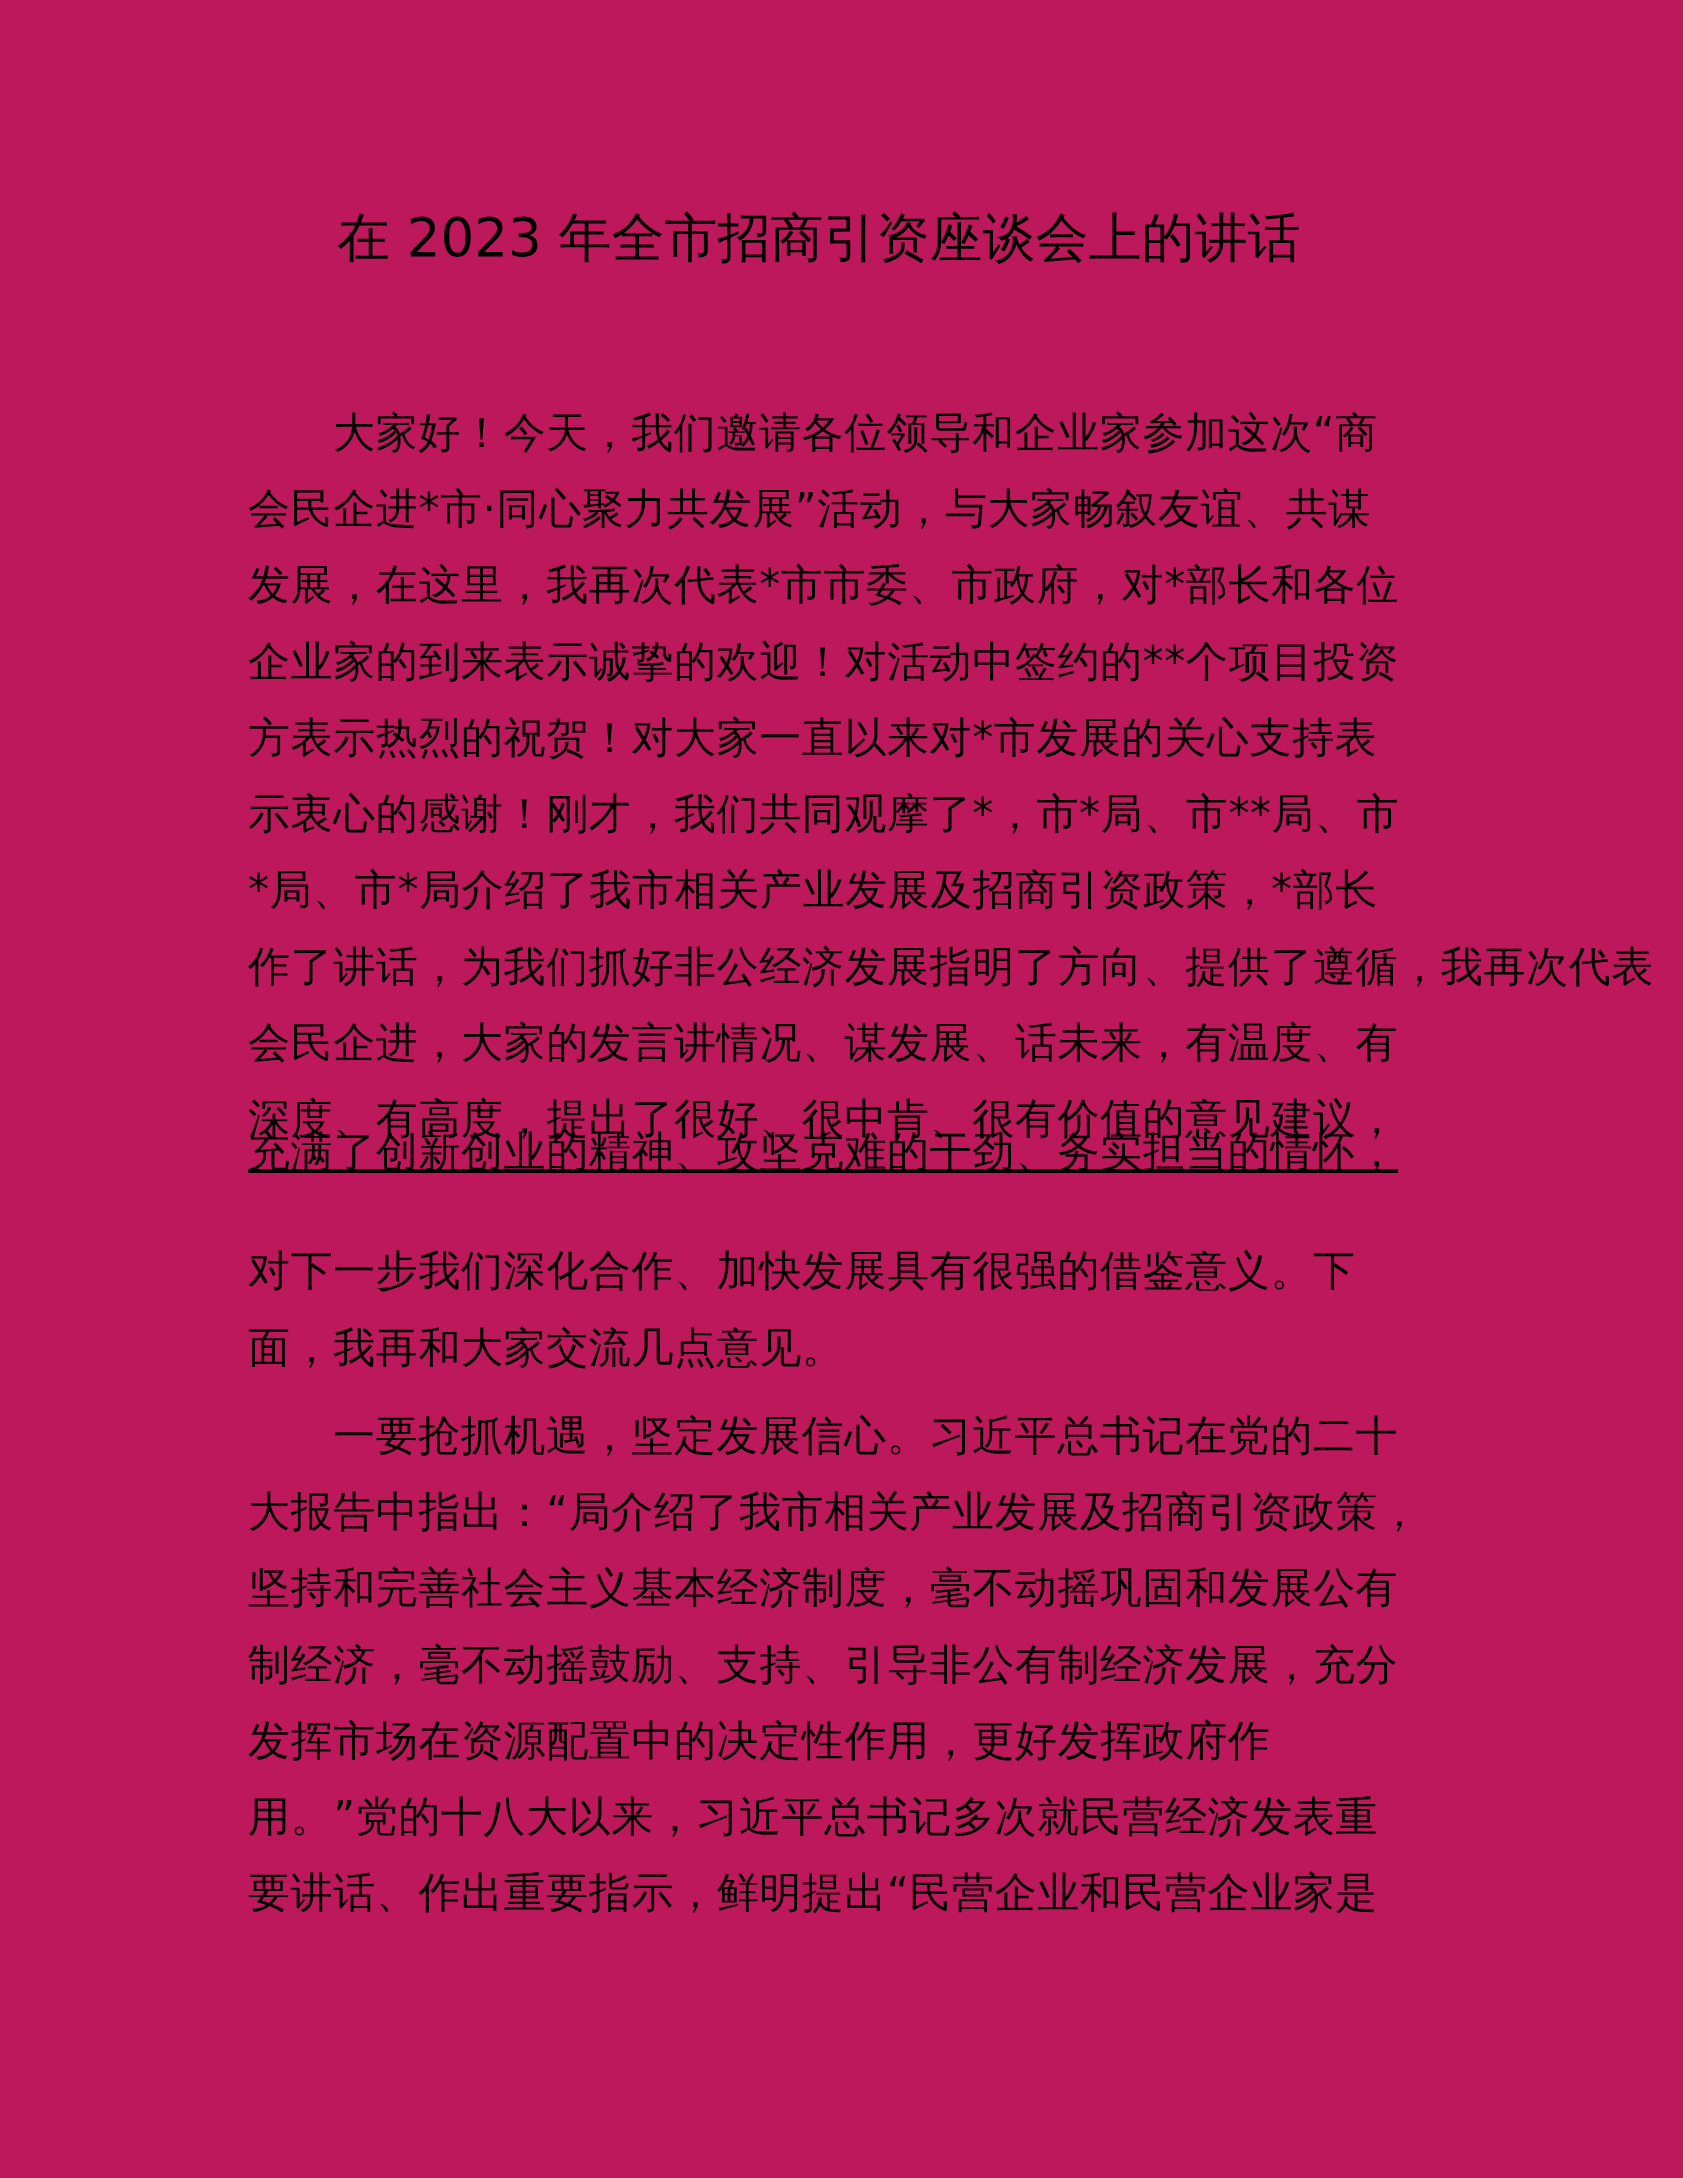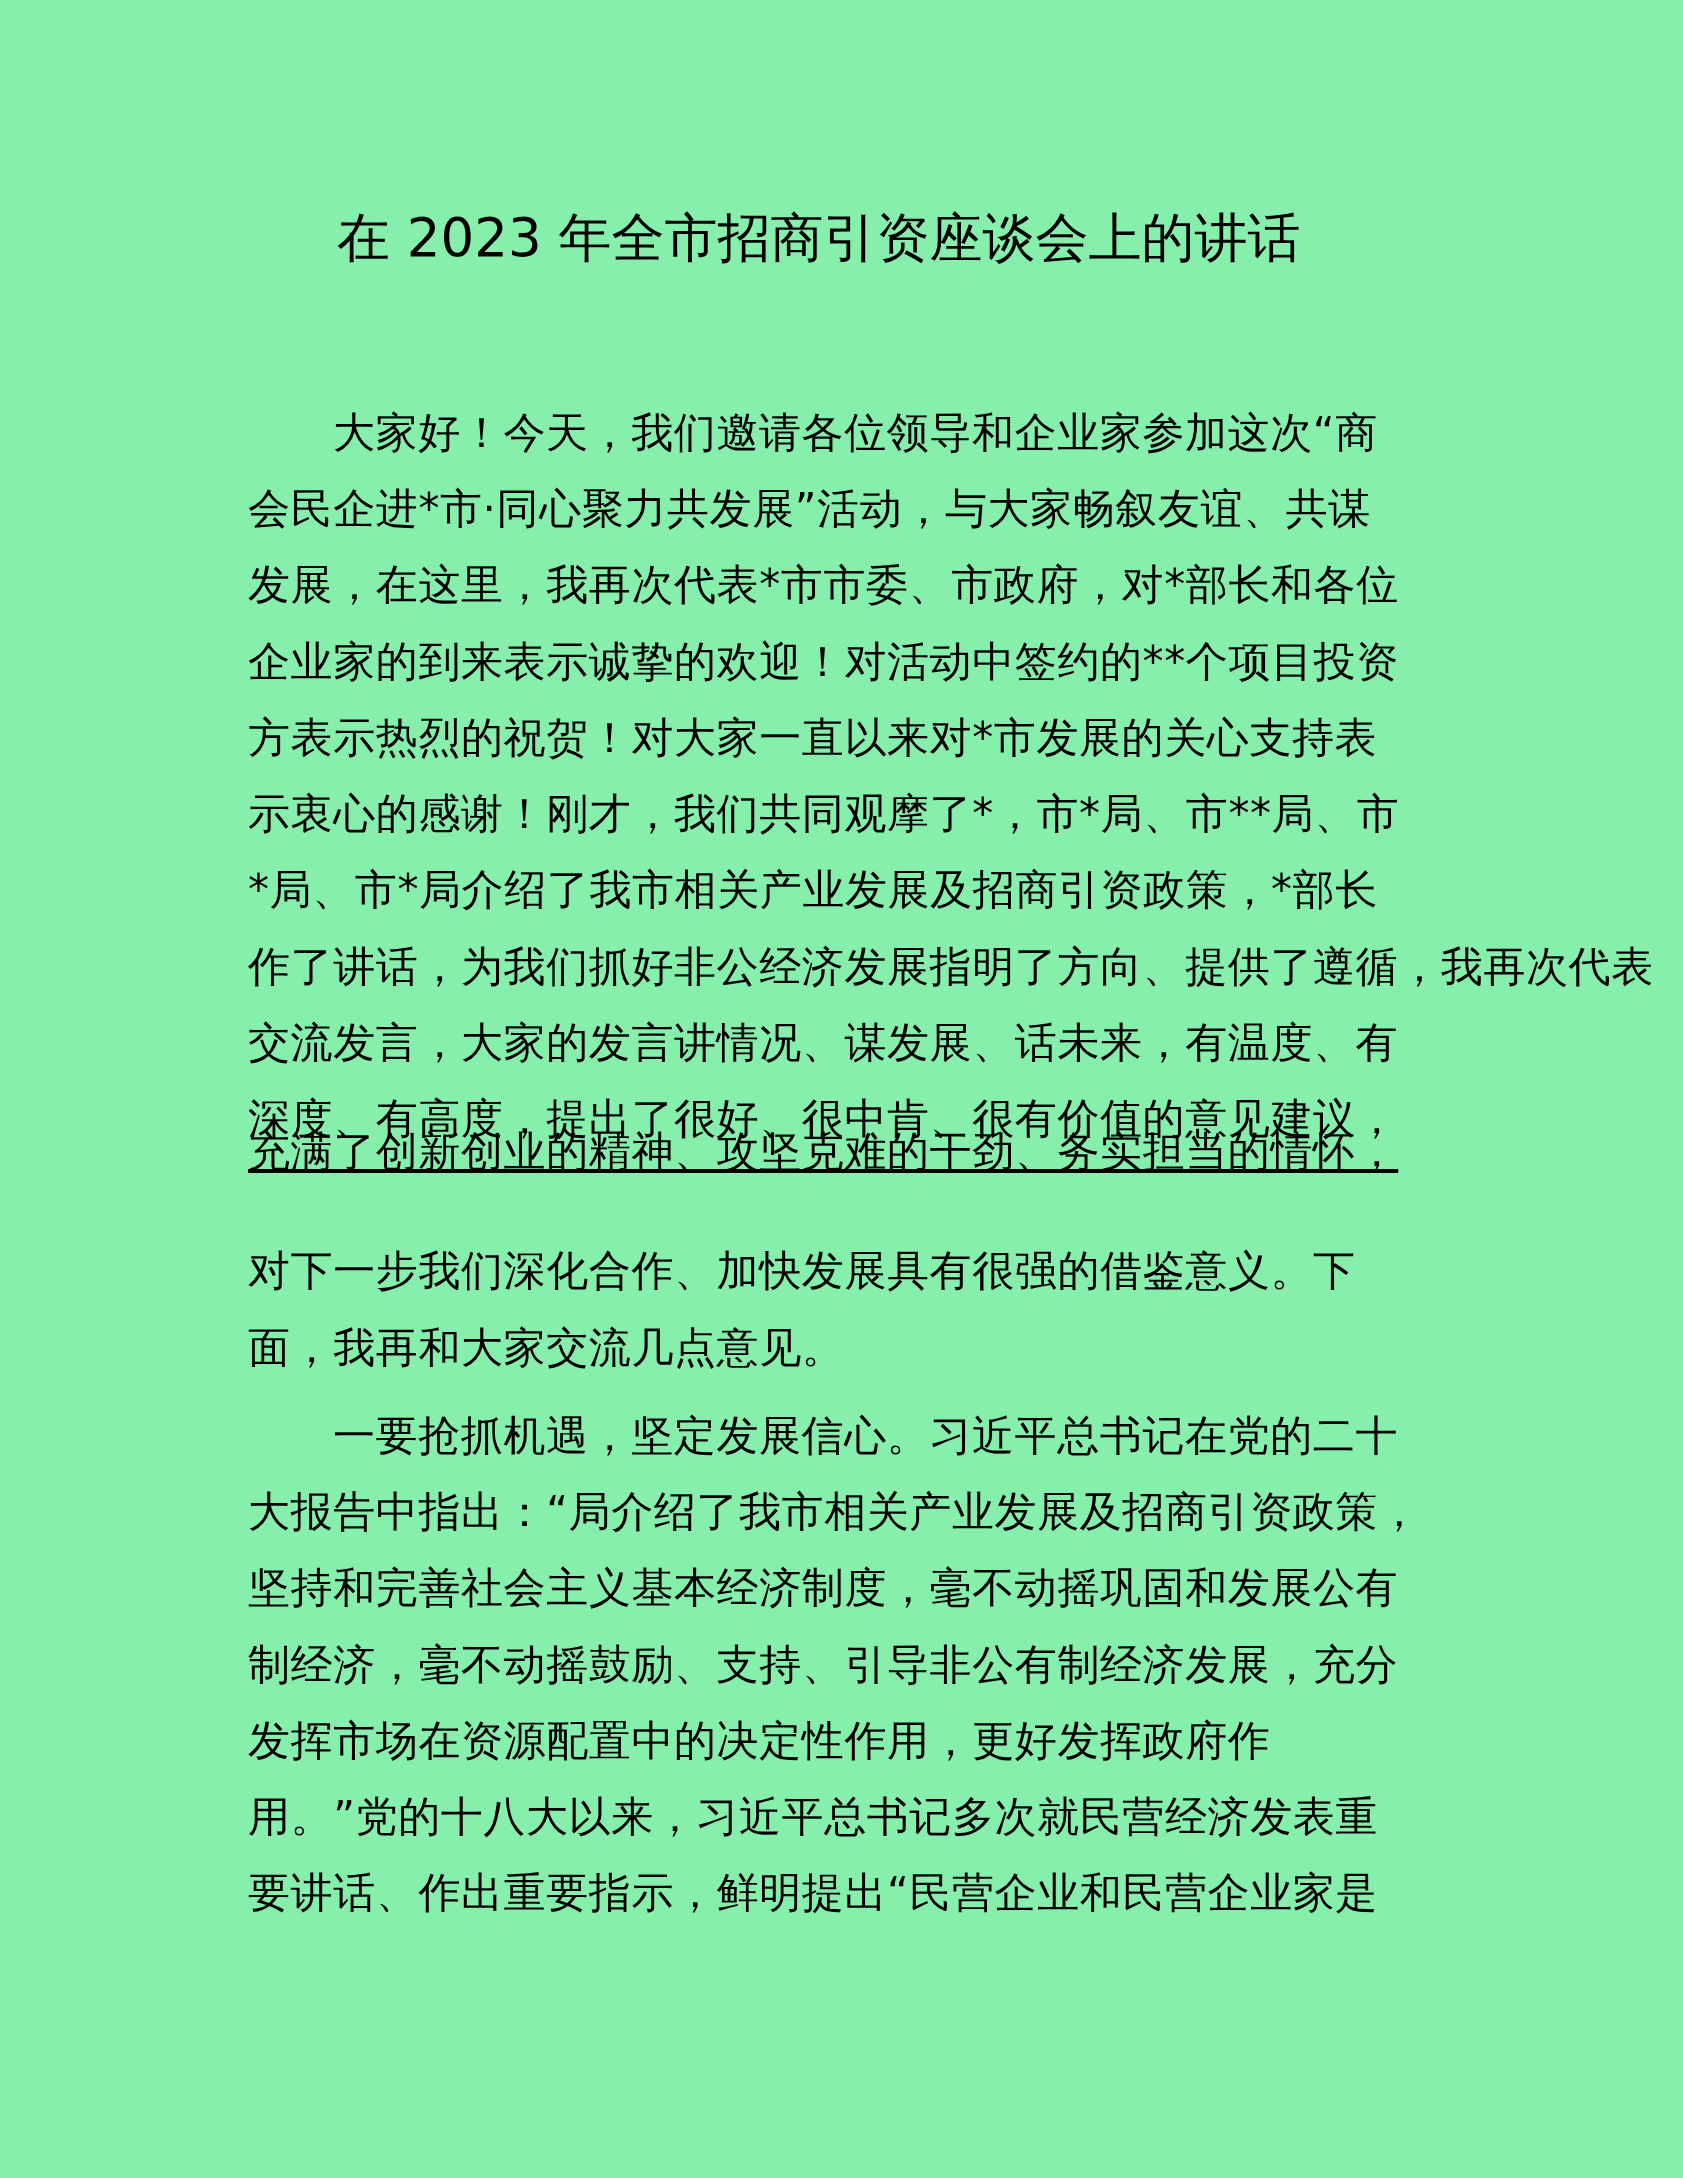--- a/index.html
+++ b/index.html
@@ -13,21 +13,21 @@
       position: relative;
       overflow: hidden;
       font-family: "DejaVu Sans", "Liberation Sans", sans-serif;
       color: #000000;
     }
     .page {
       position: absolute;
       left: 0; top: 0;
       width: 1683px;
       height: 2178px;
-      background: #86efac;
+      background: #be185d;
     }
     .title {
       position: absolute;
       left: 337px;
       top: 198px;
       font-size: 53px;
       line-height: 79px;
       white-space: nowrap;
       letter-spacing: 0px;
       margin: 0;
@@ -52,21 +52,21 @@
 
   <div>
     <div class="line indent" style="top:403px;">大家好！今天，我们邀请各位领导和企业家参加这次“商</div>
     <div class="line" style="top:479px;">会民企进*市·同心聚力共发展”活动，与大家畅叙友谊、共谋</div>
     <div class="line" style="top:555px;">发展，在这里，我再次代表*市市委、市政府，对*部长和各位</div>
     <div class="line" style="top:632px;">企业家的到来表示诚挚的欢迎！对活动中签约的**个项目投资</div>
     <div class="line" style="top:708px;">方表示热烈的祝贺！对大家一直以来对*市发展的关心支持表</div>
     <div class="line" style="top:784px;">示衷心的感谢！刚才，我们共同观摩了*，市*局、市**局、市</div>
     <div class="line" style="top:860px;">*局、市*局介绍了我市相关产业发展及招商引资政策，*部长</div>
     <div class="line" style="top:937px;">作了讲话，为我们抓好非公经济发展指明了方向、提供了遵循，我再次代表</div>
-    <div class="line" style="top:1013px;">交流发言，大家的发言讲情况、谋发展、话未来，有温度、有</div>
+    <div class="line" style="top:1013px;">会民企进，大家的发言讲情况、谋发展、话未来，有温度、有</div>
     <div class="line" style="top:1089px;">深度、有高度，提出了很好、很中肯、很有价值的意见建议，</div>
     <div class="line" style="top:1122px;text-decoration:underline;">充满了创新创业的精神、攻坚克难的干劲、务实担当的情怀，</div>
     <div class="line" style="top:1241px;">对下一步我们深化合作、加快发展具有很强的借鉴意义。下</div>
     <div class="line" style="top:1318px;">面，我再和大家交流几点意见。</div>
   </div>
 
   <div>
     <div class="line indent" style="top:1406px;">一要抢抓机遇，坚定发展信心。习近平总书记在党的二十</div>
     <div class="line" style="top:1482px;">大报告中指出：“局介绍了我市相关产业发展及招商引资政策，</div>
     <div class="line" style="top:1558px;">坚持和完善社会主义基本经济制度，毫不动摇巩固和发展公有</div>

